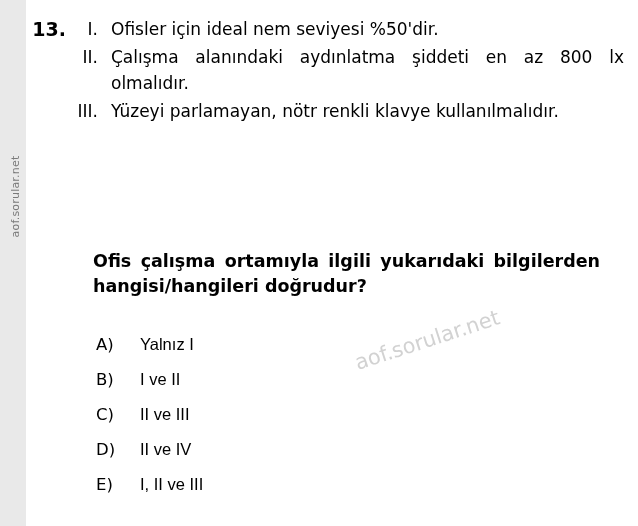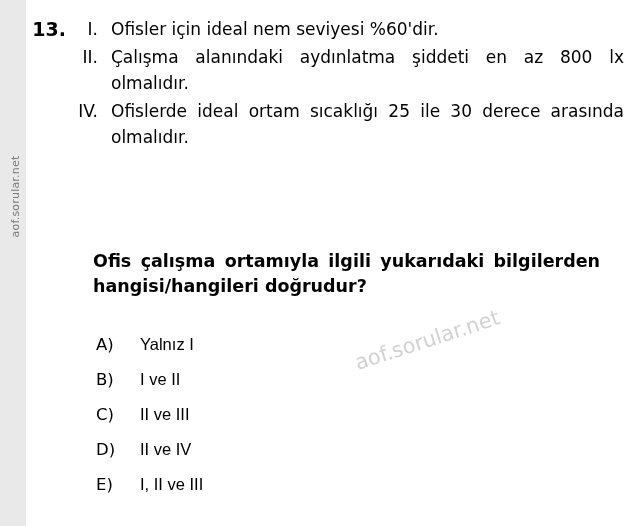--- a/index.html
+++ b/index.html
@@ -153,29 +153,29 @@
 
 <div class="watermark">aof.sorular.net</div>
 
 <div class="content">
 
   <div class="qnum">13.</div>
 
   <div class="roman-list">
     <div class="roman-item">
       <div class="roman-label">I.</div>
-      <div class="roman-text">Ofisler için ideal nem seviyesi %60'dir.</div>
+      <div class="roman-text">Ofisler için ideal nem seviyesi %50'dir.</div>
     </div>
     <div class="roman-item">
       <div class="roman-label">II.</div>
       <div class="roman-text">Çalışma alanındaki aydınlatma şiddeti en az 800 lx olmalıdır.</div>
     </div>
     <div class="roman-item">
-      <div class="roman-label">IV.</div>
-      <div class="roman-text j3">Ofislerde ideal ortam sıcaklığı 25 ile 30 derece arasında olmalıdır.</div>
+      <div class="roman-label">III.</div>
+      <div class="roman-text j3">Yüzeyi parlamayan, nötr renkli klavye kullanılmalıdır.</div>
     </div>
   </div>
 
   <div class="question-stem">Ofis çalışma ortamıyla ilgili yukarıdaki bilgilerden hangisi/hangileri doğrudur?</div>
 
   <div class="options">
     <div class="option">
       <div class="option-letter">A)</div>
       <div class="option-text">Yalnız I</div>
     </div>

